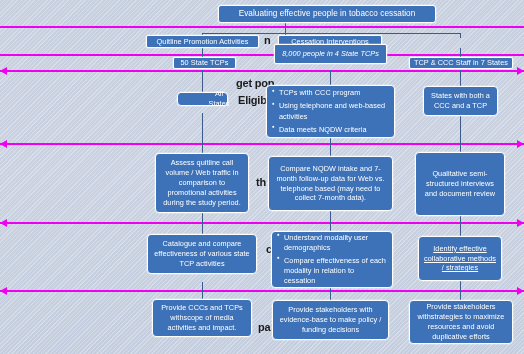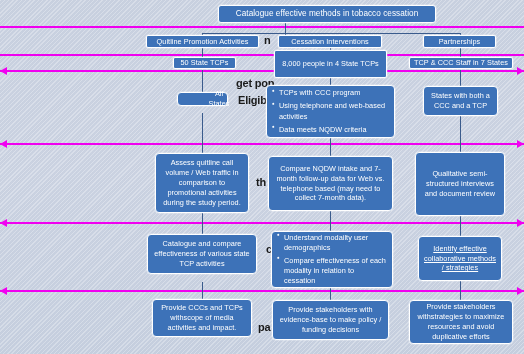--- a/index.html
+++ b/index.html
@@ -171,28 +171,27 @@
   <div class="vline" style="left:330px; top:138px; height:18px;"></div>
   <div class="vline" style="left:330px; top:211px; height:20px;"></div>
   <div class="vline" style="left:330px; top:288px; height:12px;"></div>
 
   <div class="vline" style="left:460px; top:48px; height:10px;"></div>
   <div class="vline" style="left:460px; top:70px; height:16px;"></div>
   <div class="vline" style="left:460px; top:116px; height:36px;"></div>
   <div class="vline" style="left:460px; top:208px; height:28px;"></div>
   <div class="vline" style="left:460px; top:281px; height:19px;"></div>
 
-  <div class="box title" style="left:218px; top:5px; width:218px; height:18px;">Catalogue effective methods in tobacco cessation</div>
+  <div class="box title" style="left:218px; top:5px; width:218px; height:18px;">Evaluating effective people in tobacco cessation</div>
 
   <div class="box flat" style="left:146px; top:35px; width:113px; height:13px;">Quitline Promotion Activities</div>
   <div class="box flat" style="left:278px; top:35px; width:104px; height:13px;">Cessation Interventions</div>
-  <div class="box flat" style="left:423px; top:35px; width:73px; height:13px;">Partnerships</div>
 
   <div class="box flat" style="left:173px; top:57px; width:63px; height:12px;">50 State TCPs</div>
-  <div class="box flat" style="left:274px; top:50px; width:113px; height:28px;">8,000 people in 4 State TCPs</div>
+  <div class="box flat" style="left:274px; top:44px; width:113px; height:20px;font-style:italic;">8,000 people in 4 State TCPs</div>
   <div class="box flat" style="left:409px; top:57px; width:104px; height:12px;">TCP &amp; CCC Staff in 7 States</div>
 
   <div class="box" style="left:177px; top:92px; width:51px; height:14px;padding-left:36px;">All States</div>
 
   <div class="box bullets" style="left:266px; top:85px; width:129px; height:53px;">
     <ul>
       <li>TCPs with CCC program</li>
       <li>Using telephone and web-based activities</li>
       <li>Data meets NQDW criteria</li>
     </ul>

